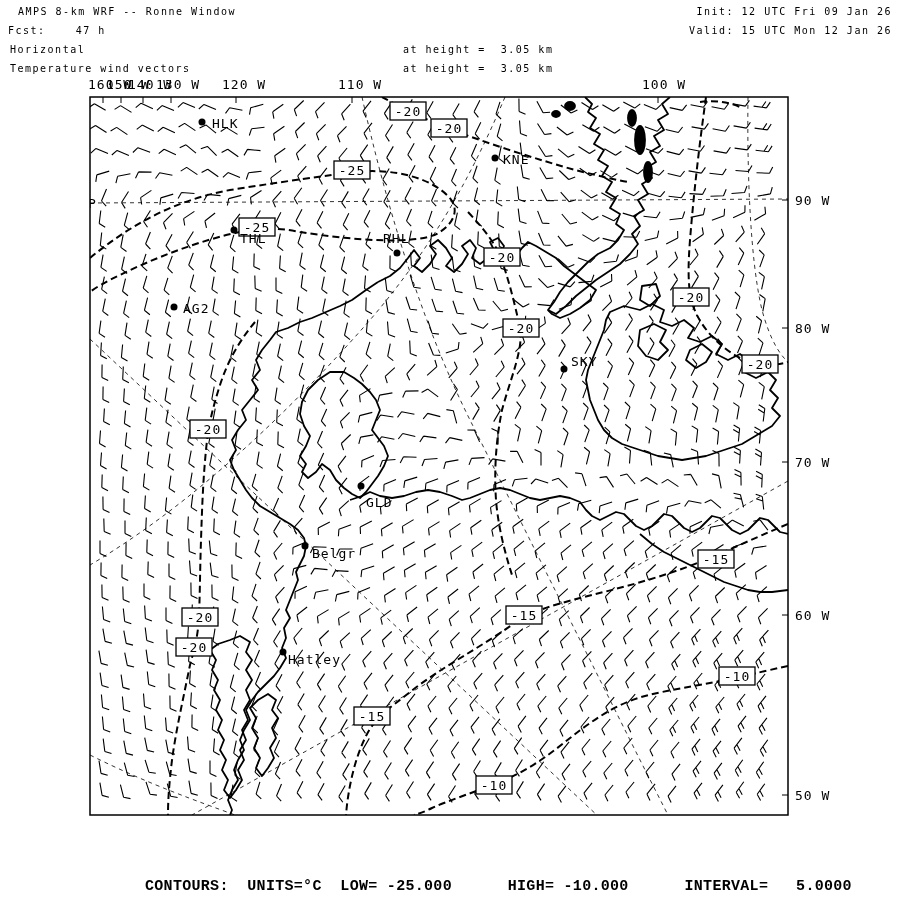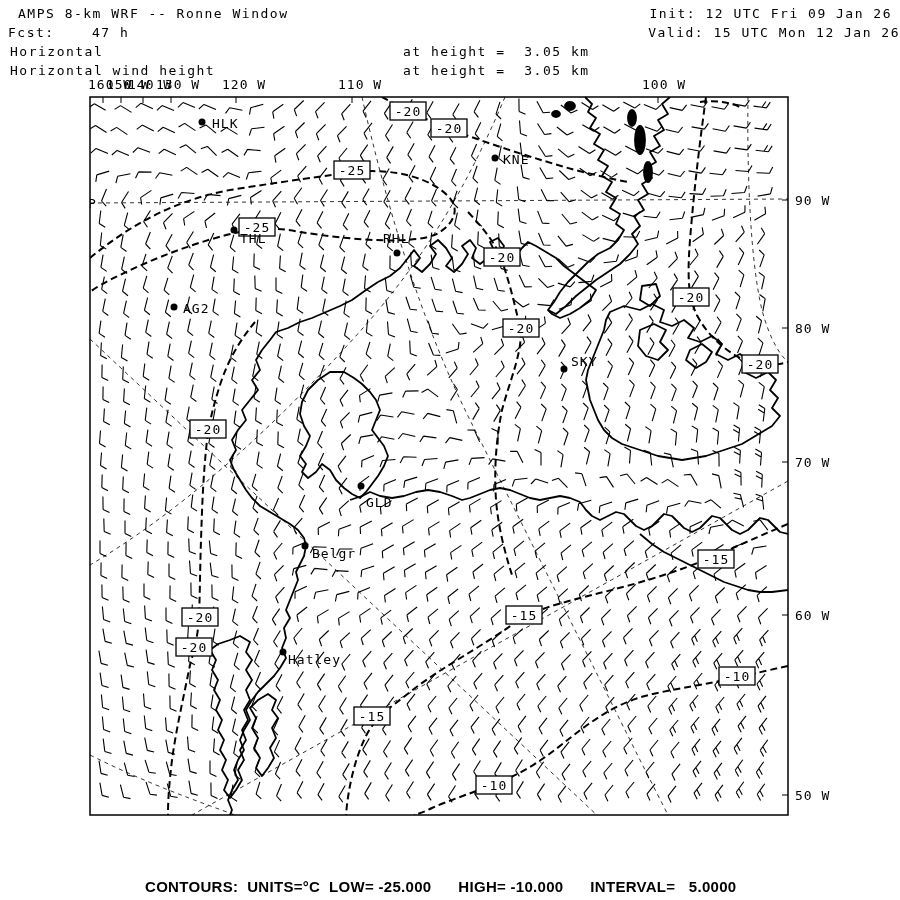--- a/index.html
+++ b/index.html
@@ -1,19 +1,19 @@
 <!DOCTYPE html>
 <html><head>
 <meta charset="utf-8">
 <style>
   html,body{margin:0;padding:0;background:#ffffff;}
   body{width:900px;height:900px;position:relative;font-family:"DejaVu Sans Mono",monospace;color:#000;}
-  .hdr{position:absolute;font-size:13px;letter-spacing:1.5px;white-space:pre;}
+  .hdr{position:absolute;font-size:10px;letter-spacing:1.5px;white-space:pre;}
   .axlbl{font-family:"DejaVu Sans Mono",monospace;font-size:13px;letter-spacing:1px;fill:#000;}
-  .footer{position:absolute;font-family:Liberation Sans, sans-serif;font-weight:bold;font-size:15px;white-space:pre;letter-spacing:.3px;}
+  .footer{position:absolute;font-family:Liberation Mono, monospace;font-weight:bold;font-size:15px;white-space:pre;letter-spacing:.3px;}
   #map{position:absolute;left:0;top:0;}
 </style>
 </head>
 <body>
 
 <svg id="map" width="900" height="900">
     <defs>
       <clipPath id="mc">
         <rect x="90" y="97" width="698" height="718"></rect>
       </clipPath>
@@ -141,18 +141,18 @@
       <line x1="782" y1="615" x2="788" y2="615" stroke="#000000" stroke-width="1"></line>
       <text x="795" y="620" class="axlbl">60 W</text>
       <line x1="782" y1="795" x2="788" y2="795" stroke="#000000" stroke-width="1"></line>
       <text x="795" y="800" class="axlbl">50 W</text>
     </g>
   </svg>
 
 <div class="hdr" style="left:18px;top:6px">AMPS 8-km WRF -- Ronne Window</div>
 <div class="hdr" style="left:8px;top:25px">Fcst:    47 h</div>
 <div class="hdr" style="left:10px;top:44px">Horizontal</div>
-<div class="hdr" style="left:10px;top:63px">Horizontal wind height</div>
+<div class="hdr" style="left:10px;top:63px">Temperature wind vectors</div>
 <div class="hdr" style="left:403px;top:44px">at height =  3.05 km</div>
 <div class="hdr" style="left:403px;top:63px">at height =  3.05 km</div>
 <div class="hdr" style="right:8px;top:6px;text-align:left">Init: 12 UTC Fri 09 Jan 26</div>
-<div class="hdr" style="right:0;top:25px;">Valid: 15 UTC Mon 12 Jan 26</div>
+<div class="hdr" style="right:8px;top:25px;">Valid: 15 UTC Mon 12 Jan 26</div>
 <div class="footer" style="left:145px;top:878px">CONTOURS:  UNITS=°C  LOW= -25.000      HIGH= -10.000      INTERVAL=   5.0000</div>
 
 </body></html>

